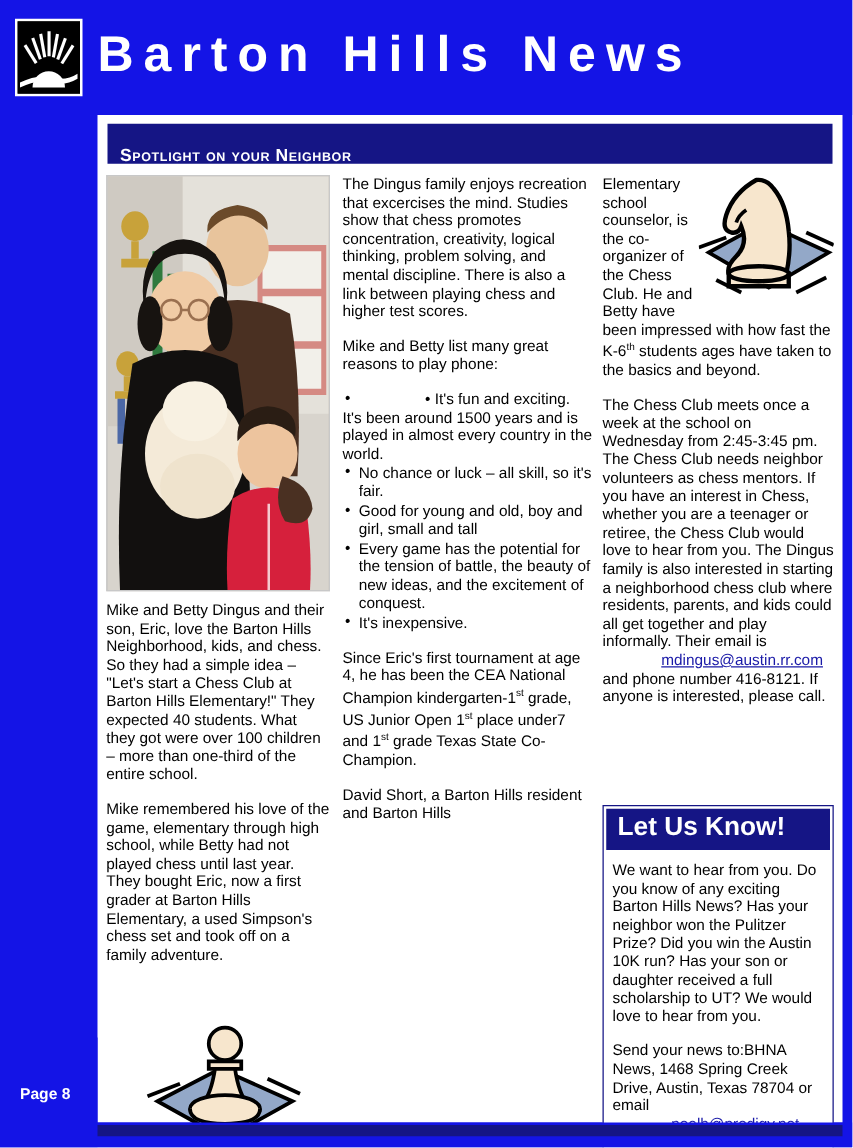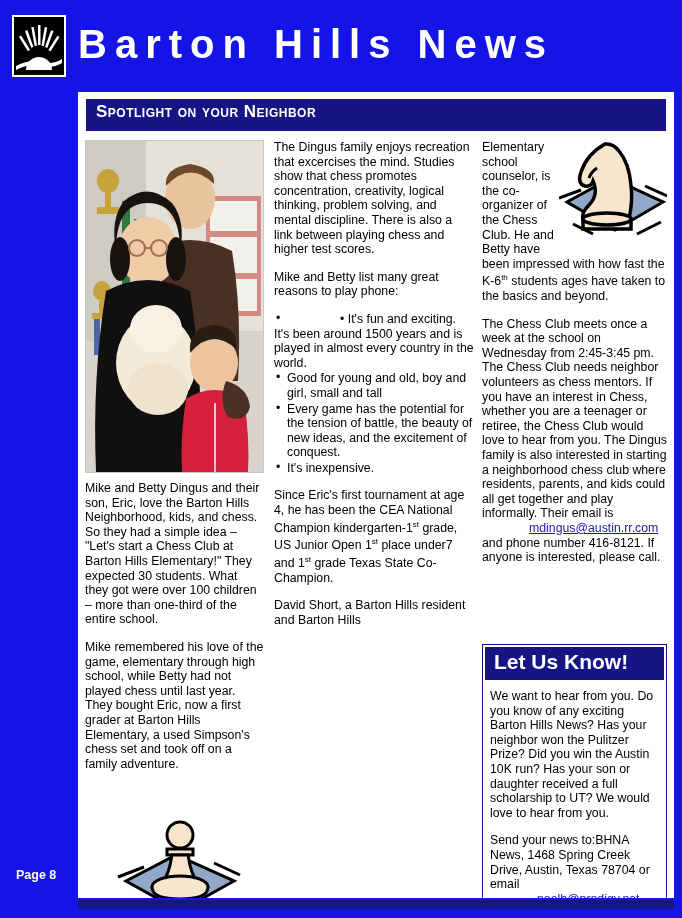--- a/index.html
+++ b/index.html
@@ -68,24 +68,24 @@
     position: absolute;
     left: 8px;
     top: 7px;
     width: 580px;
     height: 32px;
     background: #151585;
   }
   .section-bar span {
     position: absolute;
     left: 10px;
-    top: 3px;
+    top: 17px;
     color: #ffffff;
     font-weight: bold;
-    font-size: 17px;
+    font-size: 14px;
     font-variant: small-caps;
     letter-spacing: 0.5px;
     white-space: nowrap;
   }
 
   
   .txt {
     font-family: "Liberation Sans", sans-serif;
     font-size: 12.3px;
     line-height: 14.6px;
@@ -320,21 +320,21 @@
         <ellipse cx="128" cy="222" rx="24" ry="28" fill="#edc49e"></ellipse>
         <path d="M104 212 q22 -26 46 -4 q4 -22 -22 -24 q-26 2 -24 28z" fill="#2a1d14"></path>
         <path d="M100 258 q28 -18 58 0 q6 40 4 73 h-66 q-2 -35 4 -73z" fill="#d6203c"></path>
         <line x1="129" y1="262" x2="129" y2="331" stroke="#f5c9cf" stroke-width="2"></line>
 
         <path d="M140 240 q22 6 24 26 q-4 16 -22 10 q-10 -16 -2 -36z" fill="#4a3022"></path>
       </svg>
     </div>
 
     <div class="col1 txt">
-      <p>Mike and Betty Dingus and their son, Eric, love the Barton Hills Neighborhood, kids, and chess. So they had a simple idea – "Let's start a Chess Club at Barton Hills Elementary!" They expected 30 students. What they got were over 100 children – more than one-third of the entire school.</p>
+      <p>Mike and Betty Dingus and their son, Eric, love the Barton Hills Neighborhood, kids, and chess. So they had a simple idea – "Let's start a Chess Club at Barton Hills Elementary!" They expected 40 students. What they got were over 100 children – more than one-third of the entire school.</p>
       <p>Mike remembered his love of the game, elementary through high school, while Betty had not played chess until last year. They bought Eric, now a first grader at Barton Hills Elementary, a used Simpson's chess set and took off on a family adventure.</p>
     </div>
 
     <div class="pawn-art">
       <svg width="132" height="100" viewBox="0 0 132 100">
         <g stroke="#000" stroke-width="3" fill="none">
           <path d="M12 62 L62 36 L120 62 L66 92 Z" fill="#93a8c8"></path>
         </g>
         <g stroke="#000" stroke-width="3">
           <line x1="4" y1="58" x2="30" y2="48"></line>
@@ -352,20 +352,21 @@
       </svg>
     </div>
 
     <div class="col2 txt">
       <p>The Dingus family enjoys recreation that excercises the mind. Studies show that chess promotes concentration, creativity, logical thinking, problem solving, and mental discipline. There is also a link between playing chess and higher test scores.</p>
       <p>Mike and Betty list many great reasons to play phone:</p>
       <ul>
         <li class="bullet-first">
           <span class="bullet-first-indent">• </span><span>It's fun and exciting. It's been around 1500 years and is played in almost every country in the world.</span>
         </li>
+        <li>No chance or luck – all skill, so it's fair.</li>
         <li>Good for young and old, boy and girl, small and tall</li>
         <li>Every game has the potential for the tension of battle, the beauty of new ideas, and the excitement of conquest.</li>
         <li>It's inexpensive.</li>
       </ul>
       <p>Since Eric's first tournament at age 4, he has been the CEA National Champion kindergarten-1<sup>st</sup> grade, US Junior Open 1<sup>st</sup> place under7 and 1<sup>st</sup> grade Texas State Co-Champion.</p>
       <p>David Short, a Barton Hills resident and Barton Hills</p>
     </div>
 
     <div class="col3 txt">
       <div class="knight-art">

